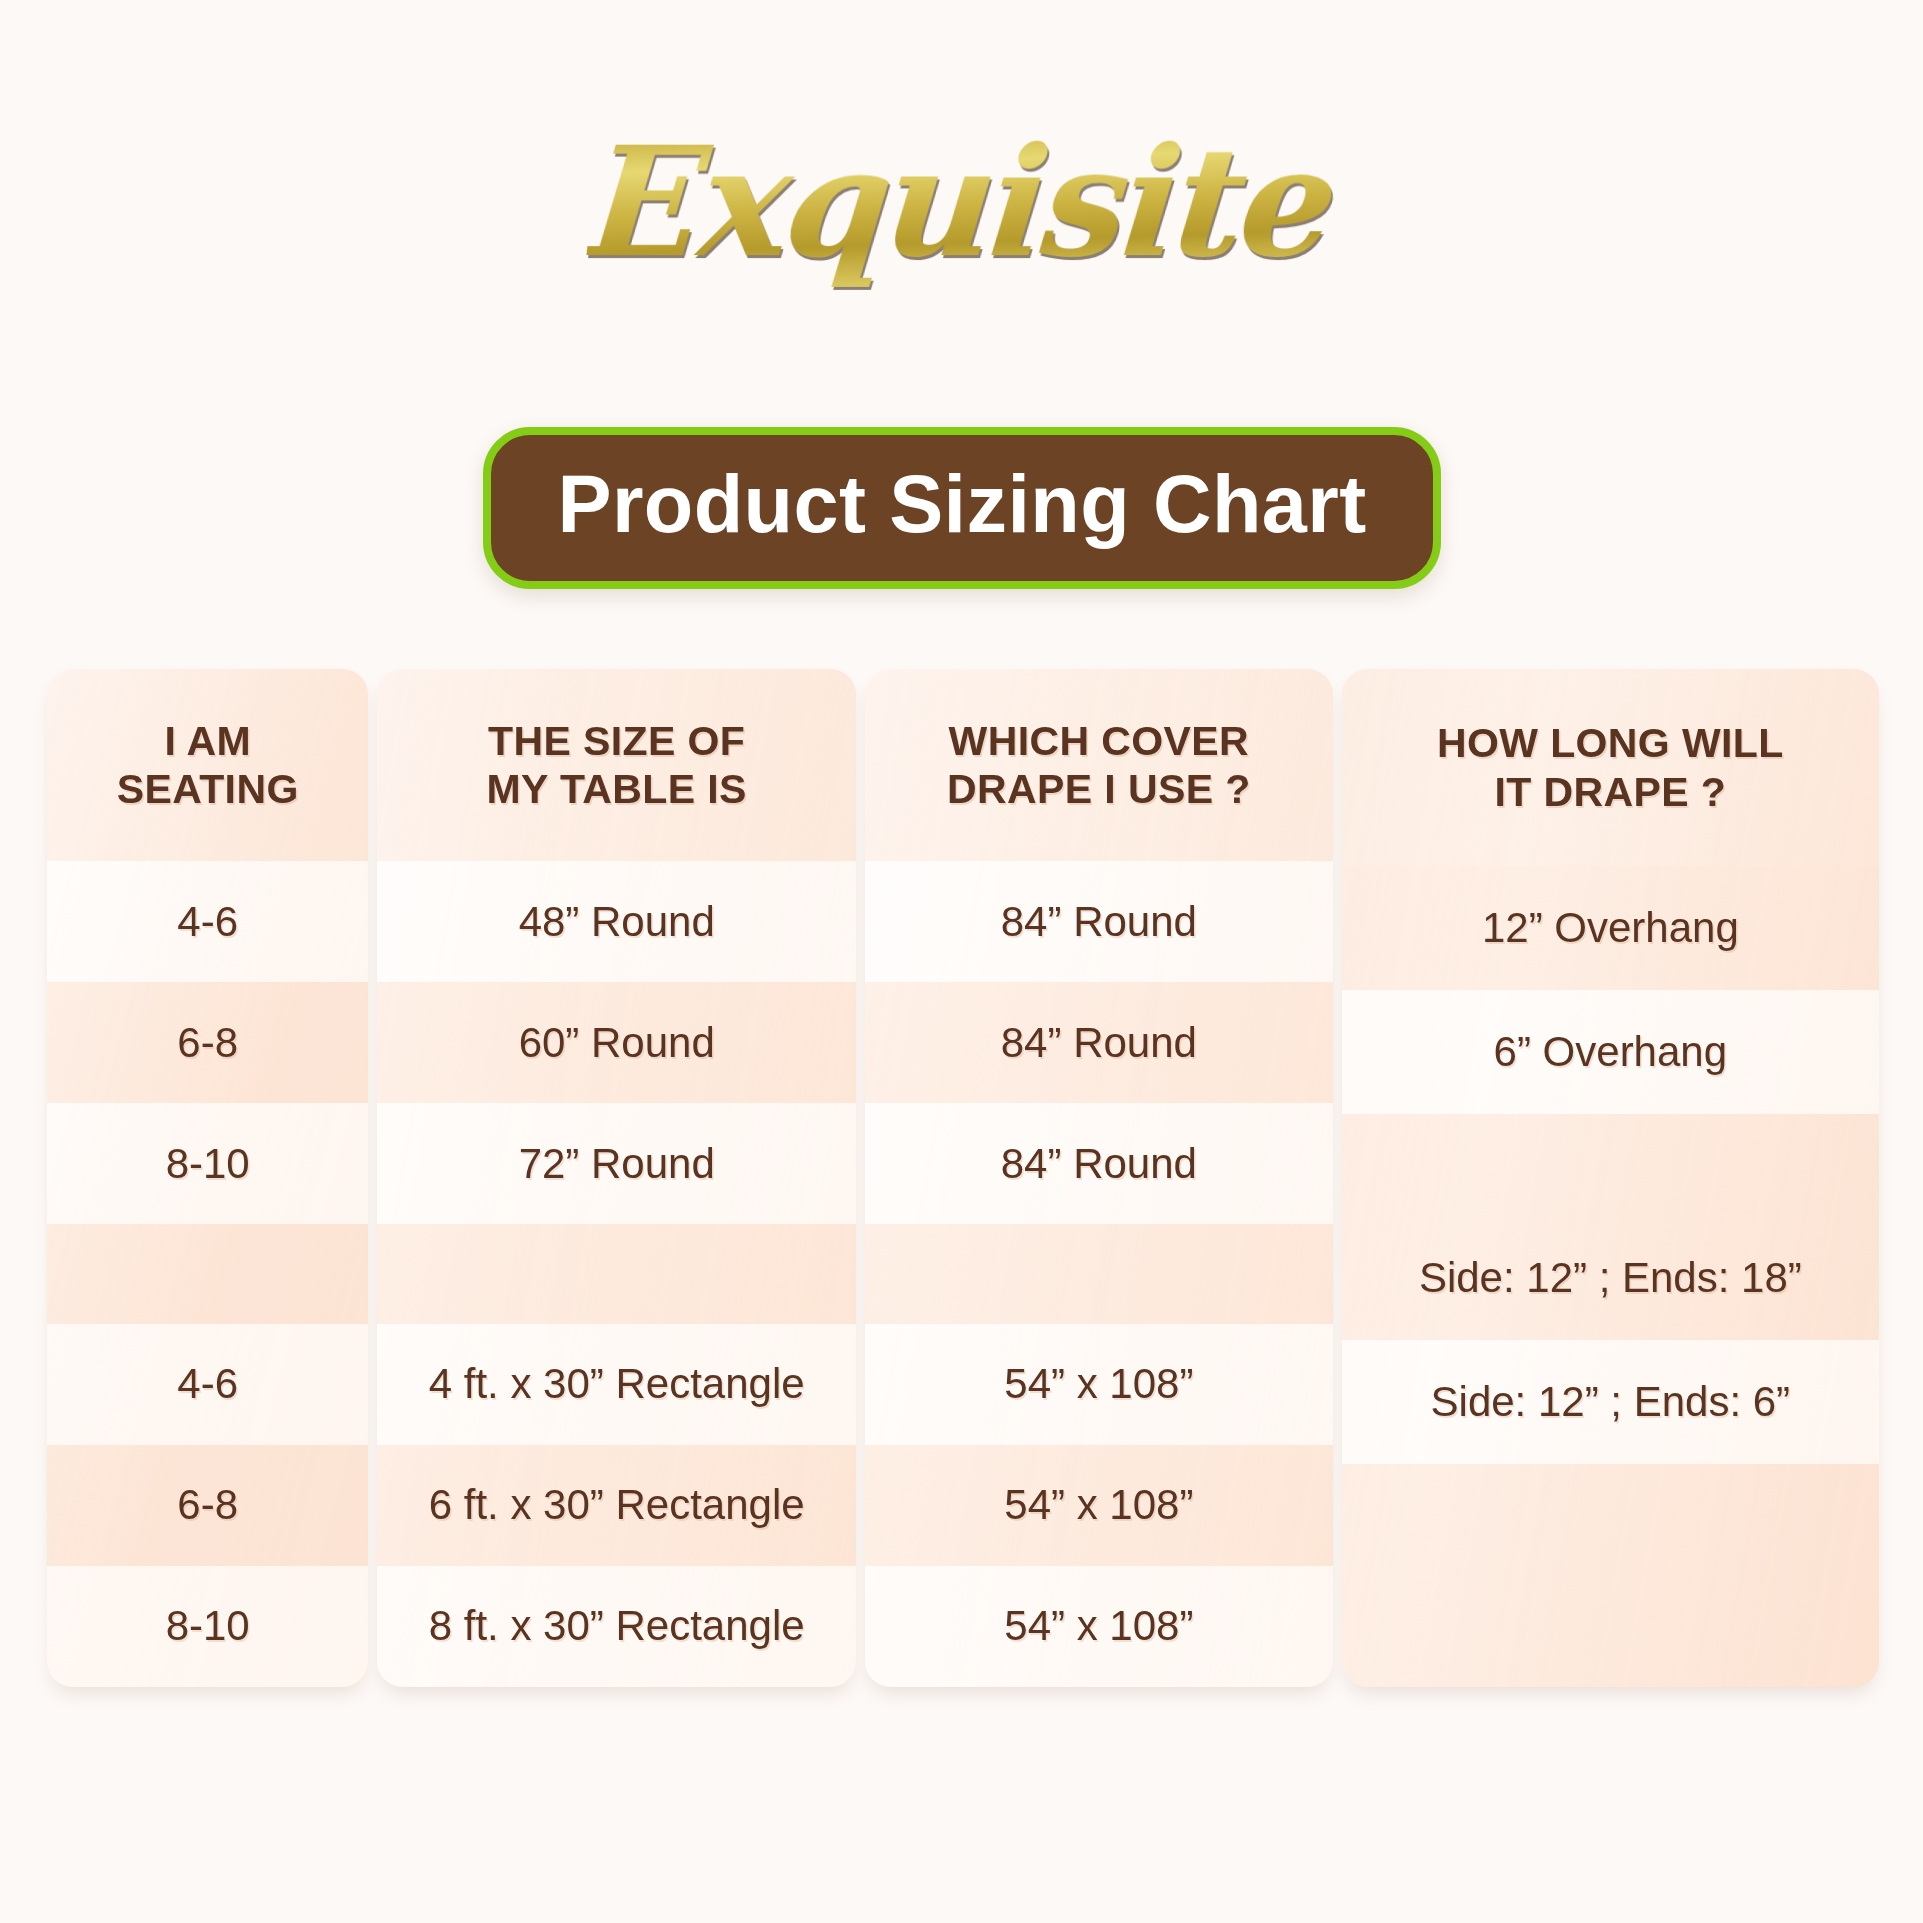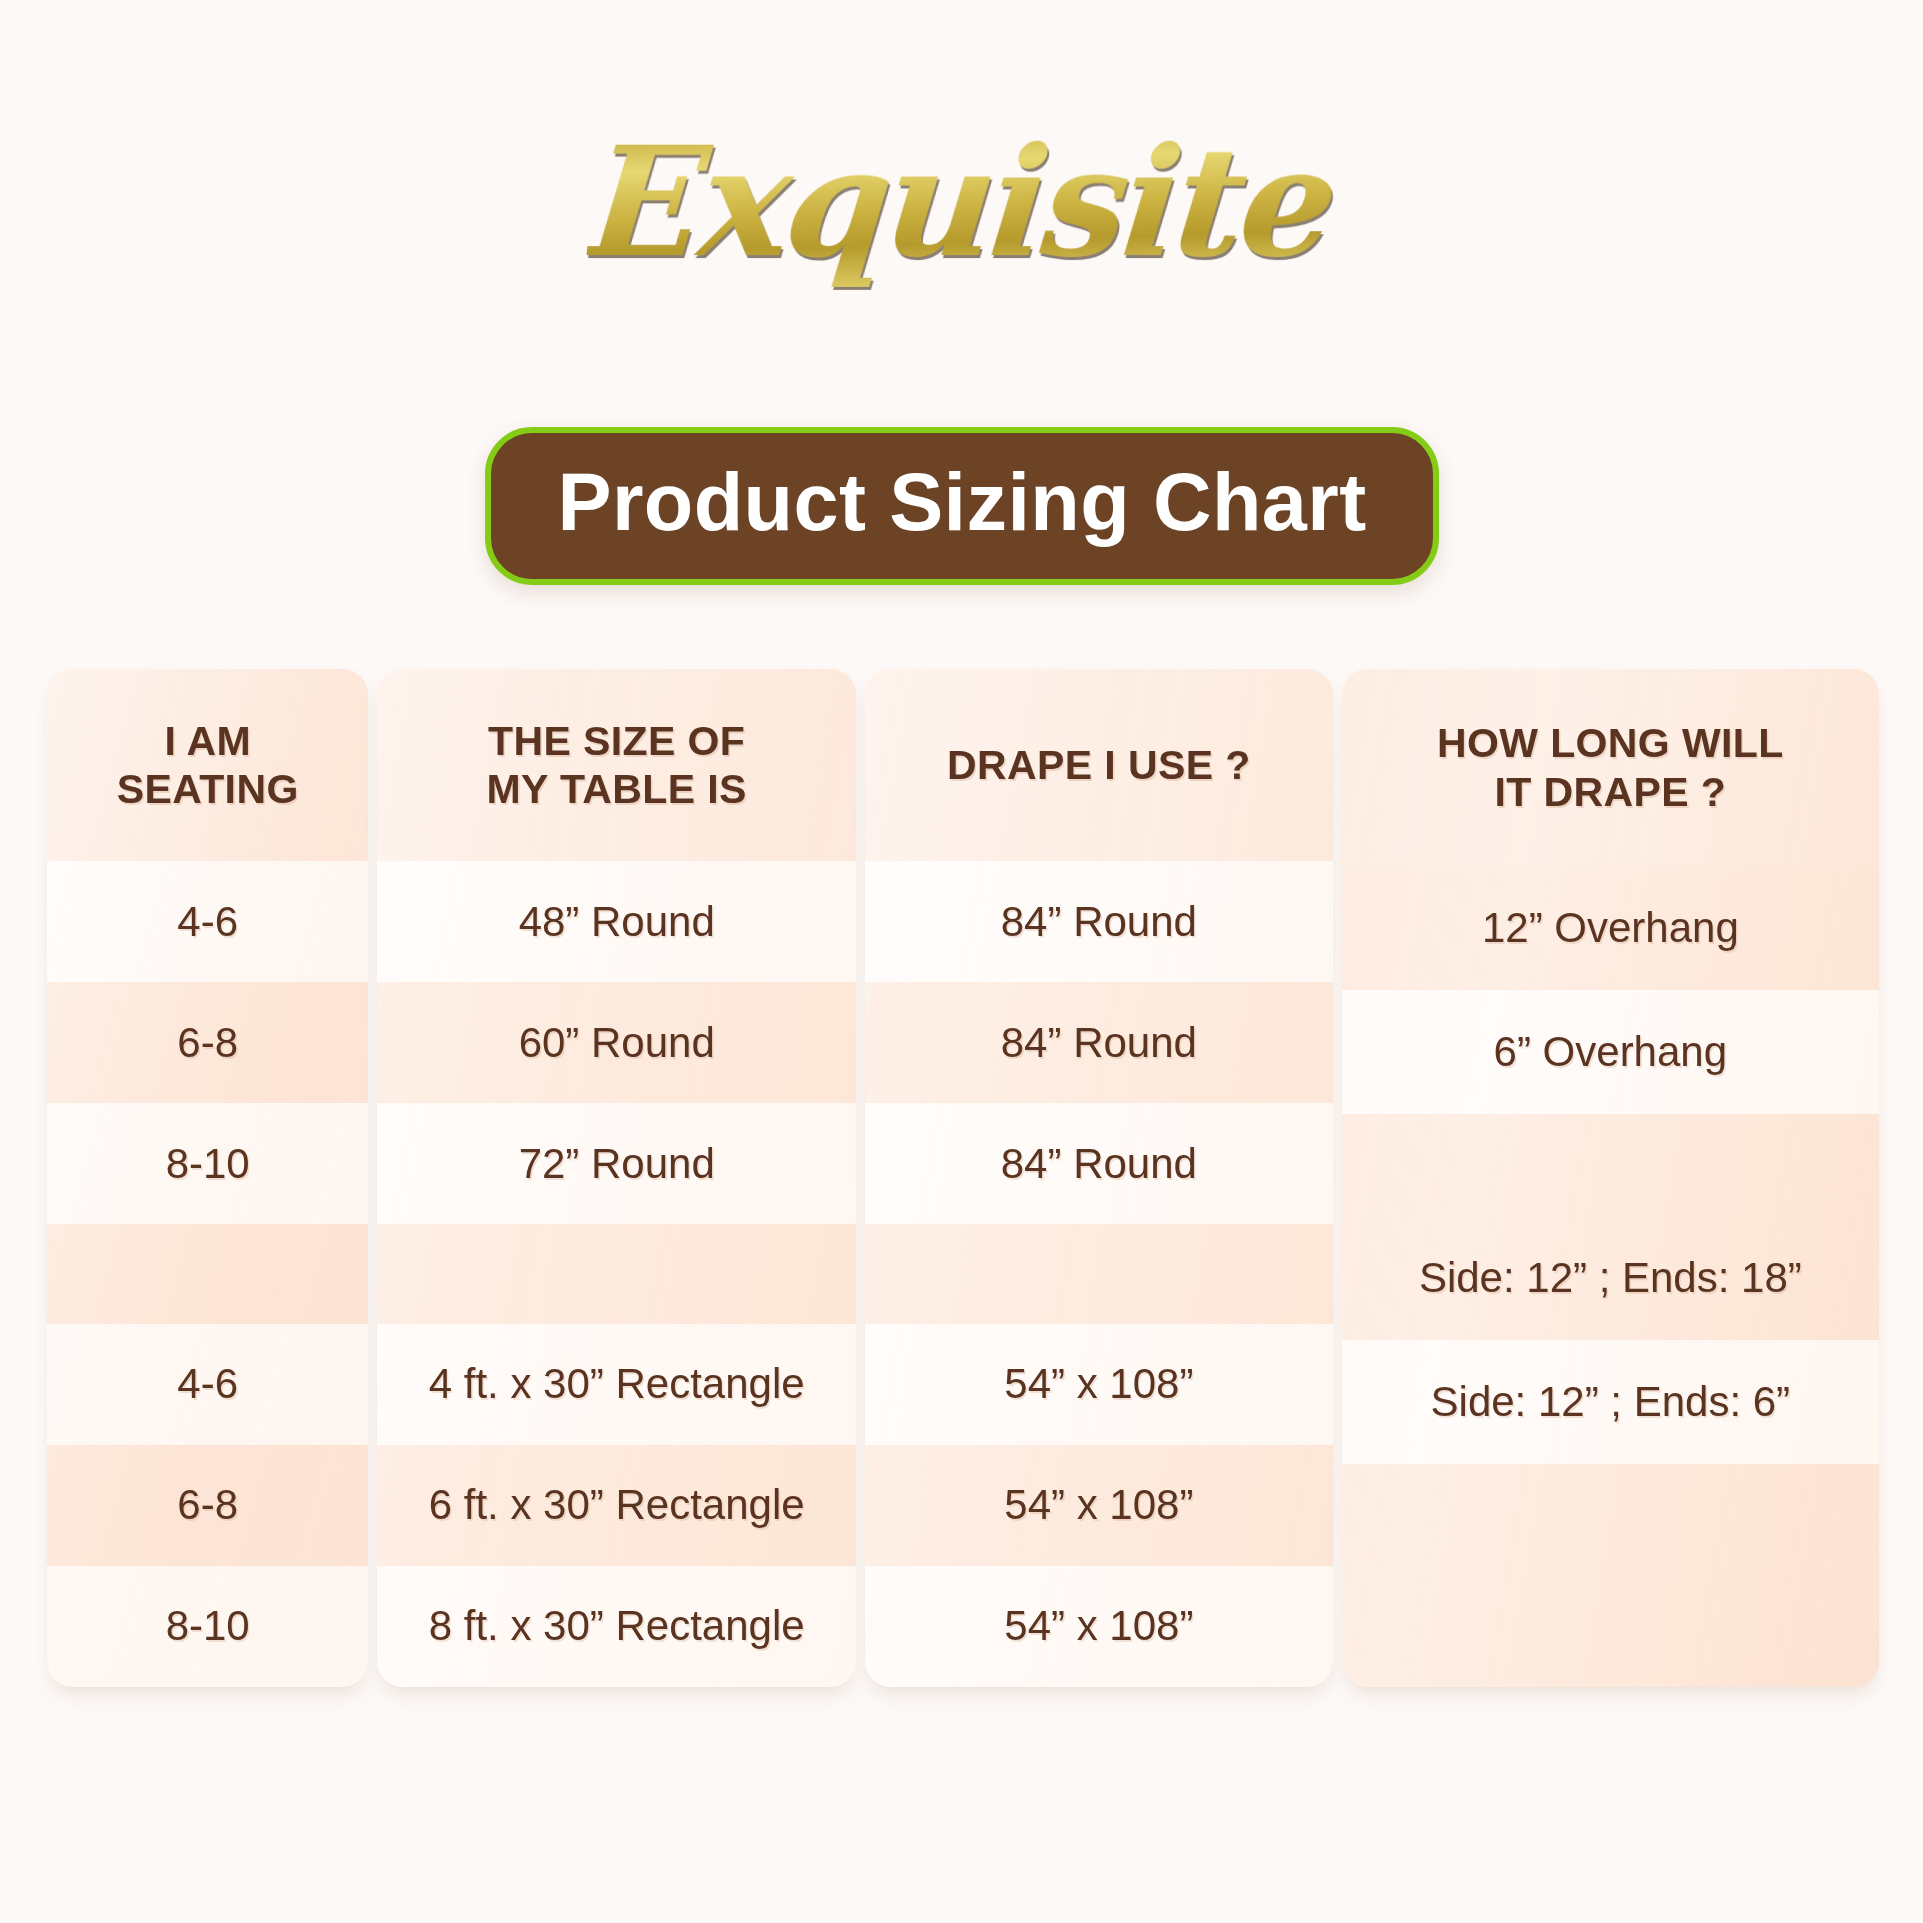--- a/index.html
+++ b/index.html
@@ -68,21 +68,21 @@
   }
   #title-banner {
     display: inline-block;
     background: #6d4326;
     color: #ffffff;
     font-weight: 700;
     font-size: 81px;
     letter-spacing: 0.4px;
     padding: 28.6px 66px 36px 66px;
     border-radius: 47px;
-    border: 6px solid #84cc16;
+    border: 8px solid #84cc16;
     box-shadow: 0 7.5px 19.5px rgba(120, 85, 55, 0.16);
     line-height: 1.0;
     white-space: nowrap;
   }
 
   
   #sizing-table {
     position: absolute;
     left: 47px;
     top: 669px;
@@ -230,20 +230,21 @@
     <div class="cell spacer-cell band-b"></div>
     <div class="cell body-cell band-a">4 ft. x 30” Rectangle</div>
     <div class="cell body-cell band-b">6 ft. x 30” Rectangle</div>
     <div class="cell body-cell band-a">8 ft. x 30” Rectangle</div>
     <div class="cell tail-cell band-b"></div>
   </div>
 
   <div class="size-column col-2">
     <div class="cell header-cell band-b">
       <div>
+        <div>WHICH COVER</div>
         <div>DRAPE I USE ?</div>
       </div>
     </div>
     <div class="cell body-cell band-a">84” Round</div>
     <div class="cell body-cell band-b">84” Round</div>
     <div class="cell body-cell band-a">84” Round</div>
     <div class="cell spacer-cell band-b"></div>
     <div class="cell body-cell band-a">54” x 108”</div>
     <div class="cell body-cell band-b">54” x 108”</div>
     <div class="cell body-cell band-a">54” x 108”</div>

